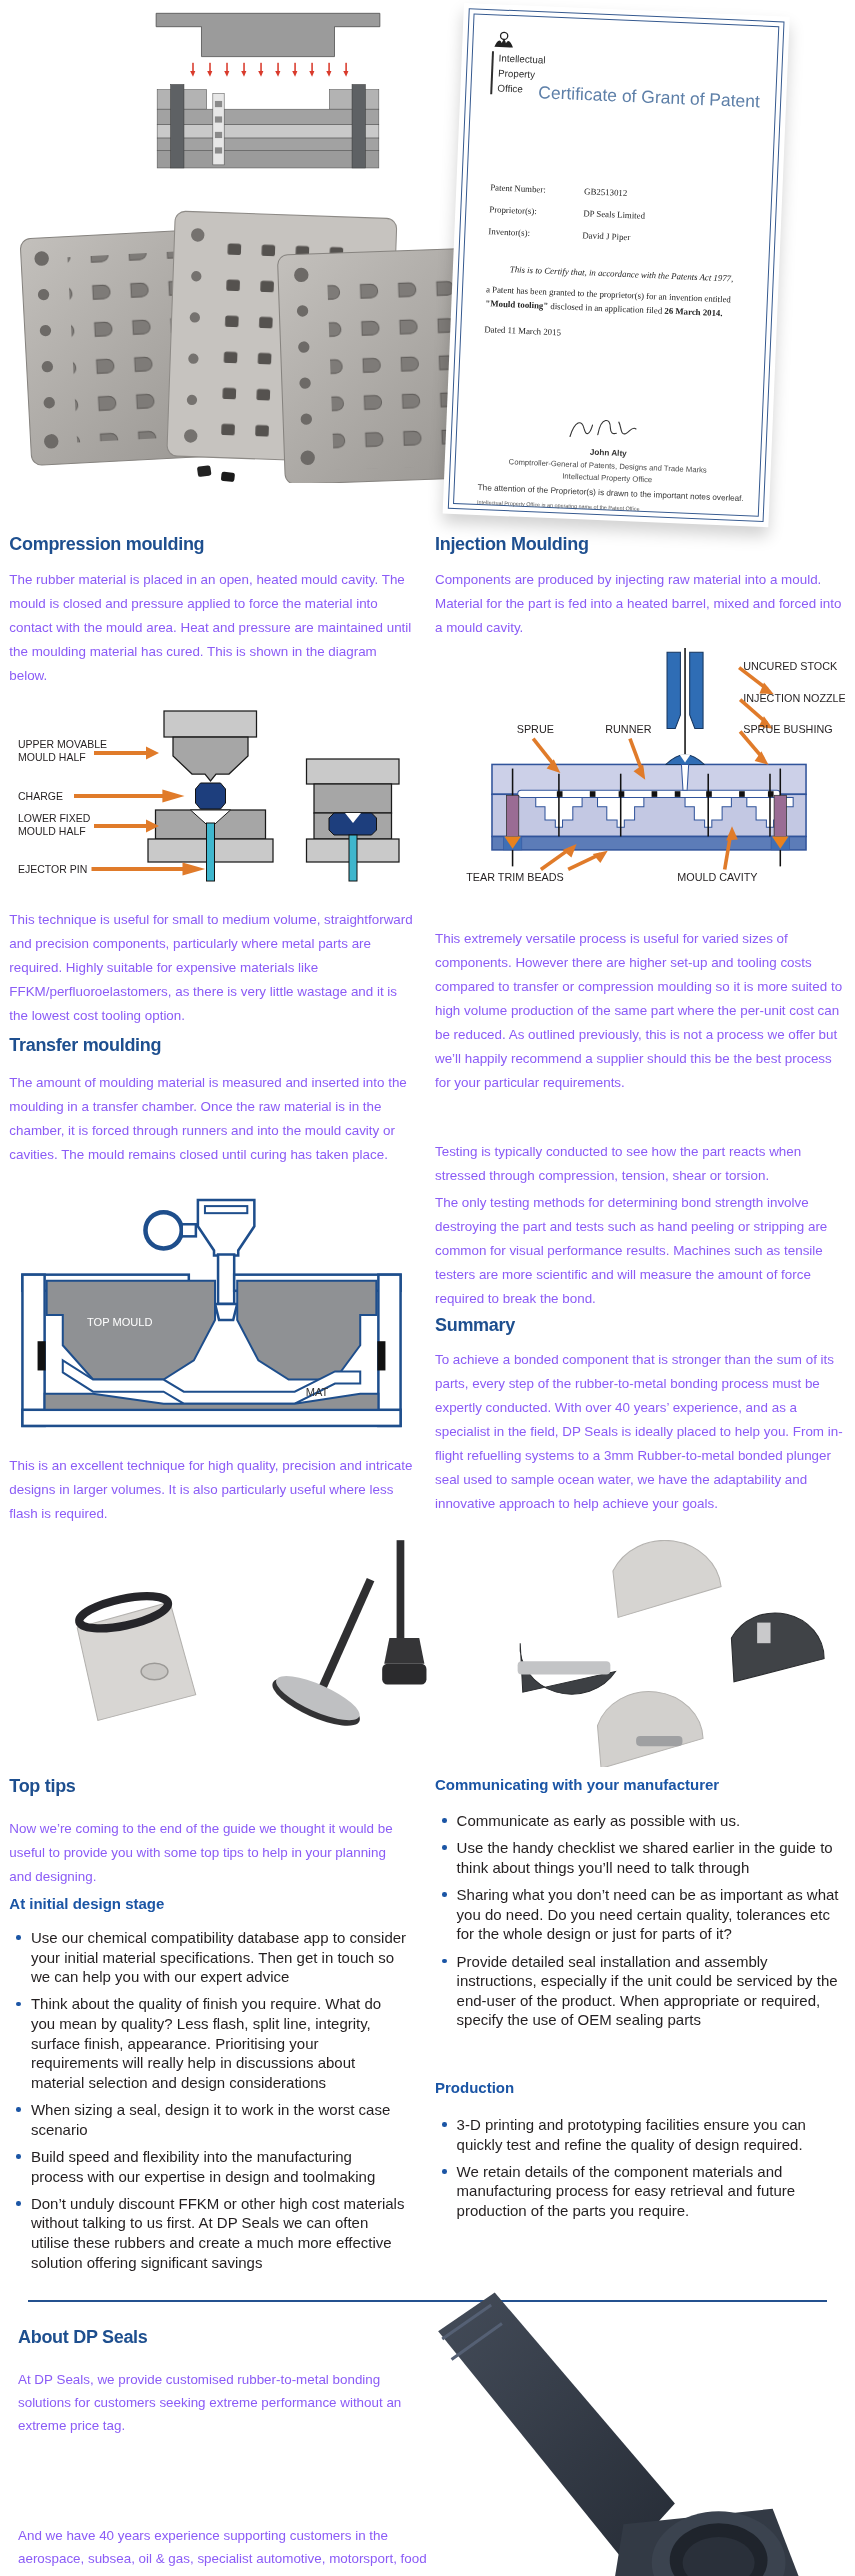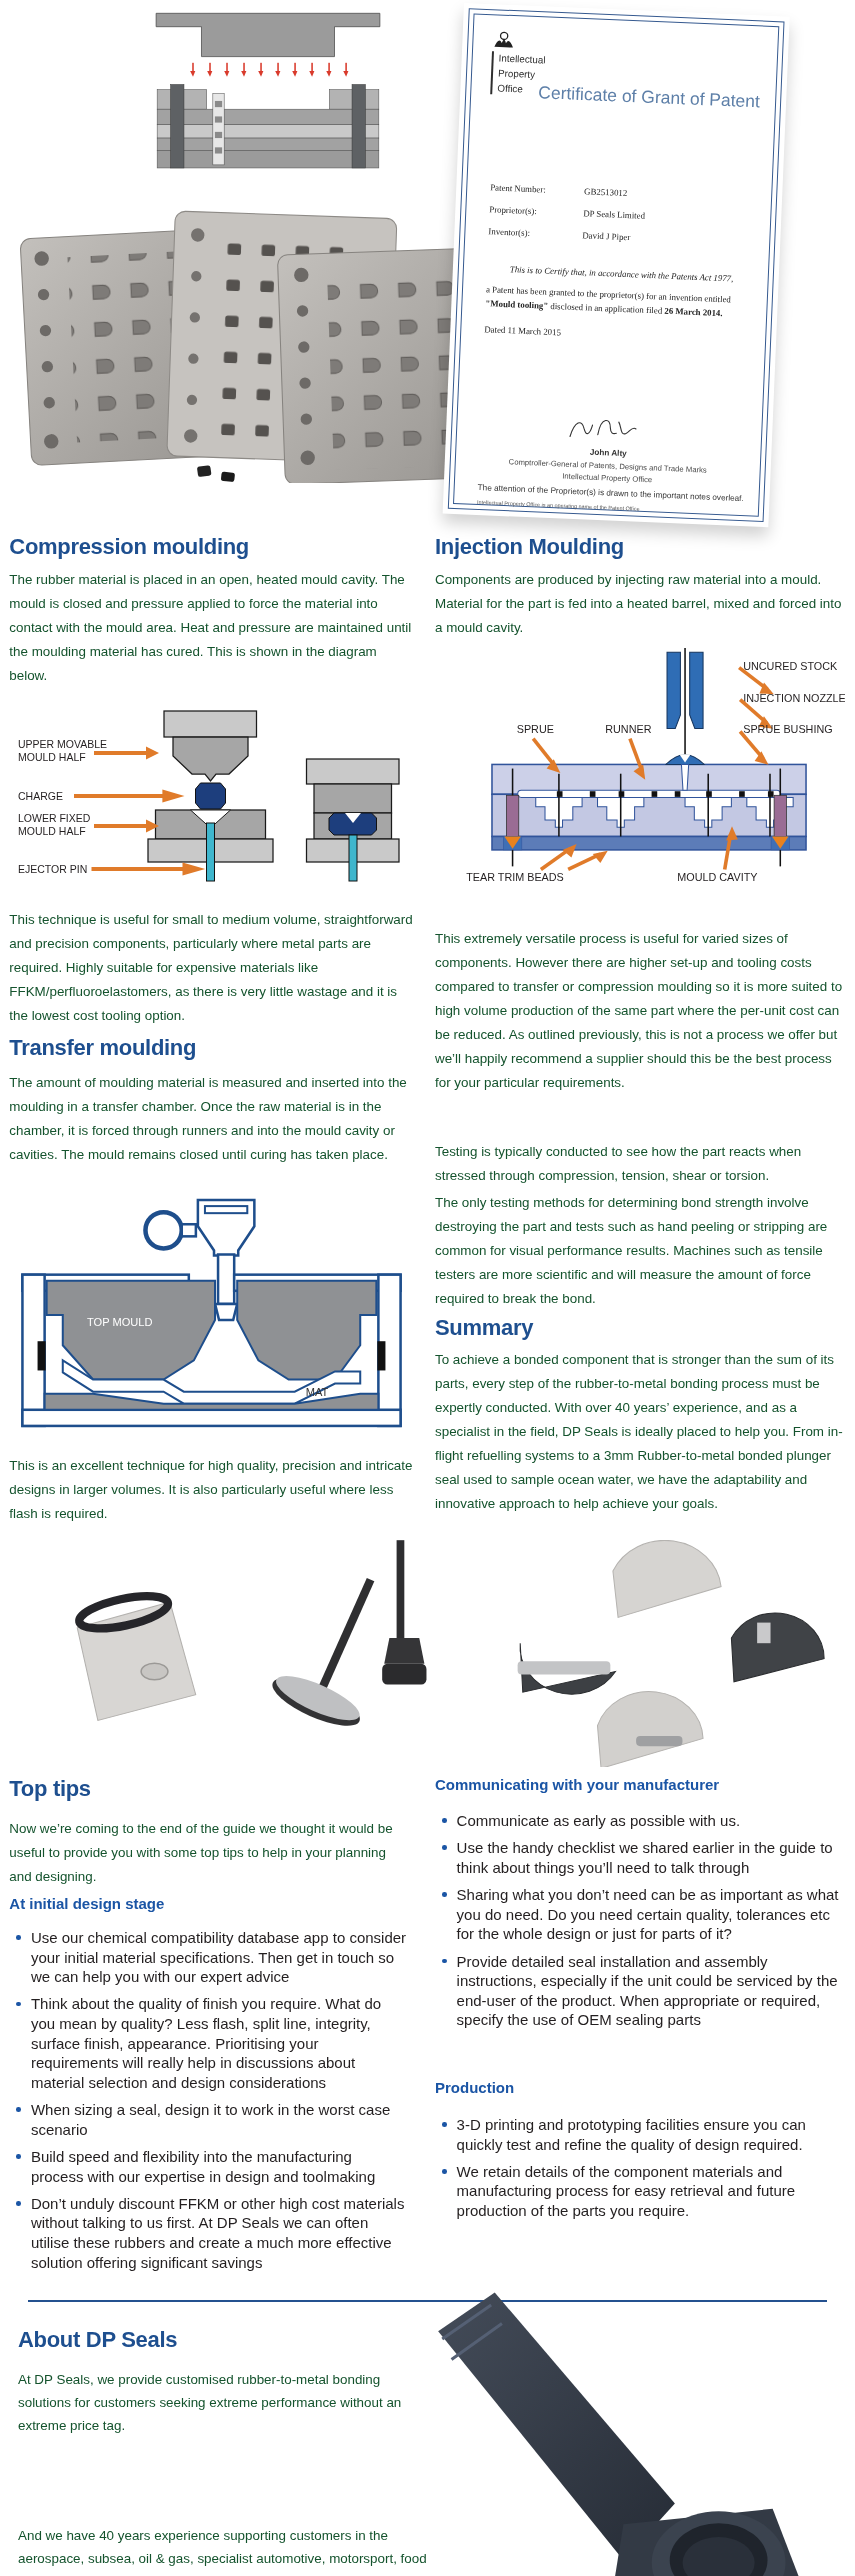--- a/index.html
+++ b/index.html
@@ -1,21 +1,21 @@
 <!DOCTYPE html>
 <html style="font-size:8.2px"><head>
 <meta charset="utf-8">
 <style>
   html,body{margin:0;padding:0;background:#fff;}
   body{font-family:"Liberation Sans",sans-serif;color:#231f20;}
   #page{position:relative;width:855px;height:3591px;background:#ffffff;overflow:hidden;}
   .abs{position:absolute;}
-  h2.section{font-size:22px;font-weight:bold;color:#1e4f8f;margin:0;letter-spacing:-0.3px;}
+  h2.section{font-size:18px;font-weight:bold;color:#1e4f8f;margin:0;letter-spacing:-0.3px;}
   h3.sub{font-size:15px;font-weight:bold;color:#1b55a5;margin:0;}
-  p.body{font-size:13.4px;line-height:24px;margin:0;color:#14532d;}
+  p.body{font-size:13.4px;line-height:24px;margin:0;color:#8b5cf6;}
   ul.tips{list-style:none;margin:0;padding:0;}
   ul.tips li{position:relative;padding-left:21.6px;font-size:15px;line-height:19.6px;margin-bottom:7.7px;}
   ul.tips li::before{content:"";position:absolute;left:7.2px;top:7.2px;width:4.6px;height:4.6px;border-radius:50%;background:#1b55a5;}
   svg text{font-family:"Liberation Sans",sans-serif;}
   
   .cert{position:absolute;left:464px;top:3.1px;width:326px;height:511px;background:#fff;
         transform:rotate(2.4deg);transform-origin:0 0;box-shadow:0 9.3px 15.5px rgba(0,0,0,0.18);}
   .cert .b1{position:absolute;inset:5.2px;border:1px solid #35598f;}
   .cert .b2{position:absolute;inset:10.3px;border:0.5px solid #35598f;}
   .cert .org{position:absolute;left:37px;top:46px;font-size:9.8px;line-height:15px;color:#2e2e2e;}

